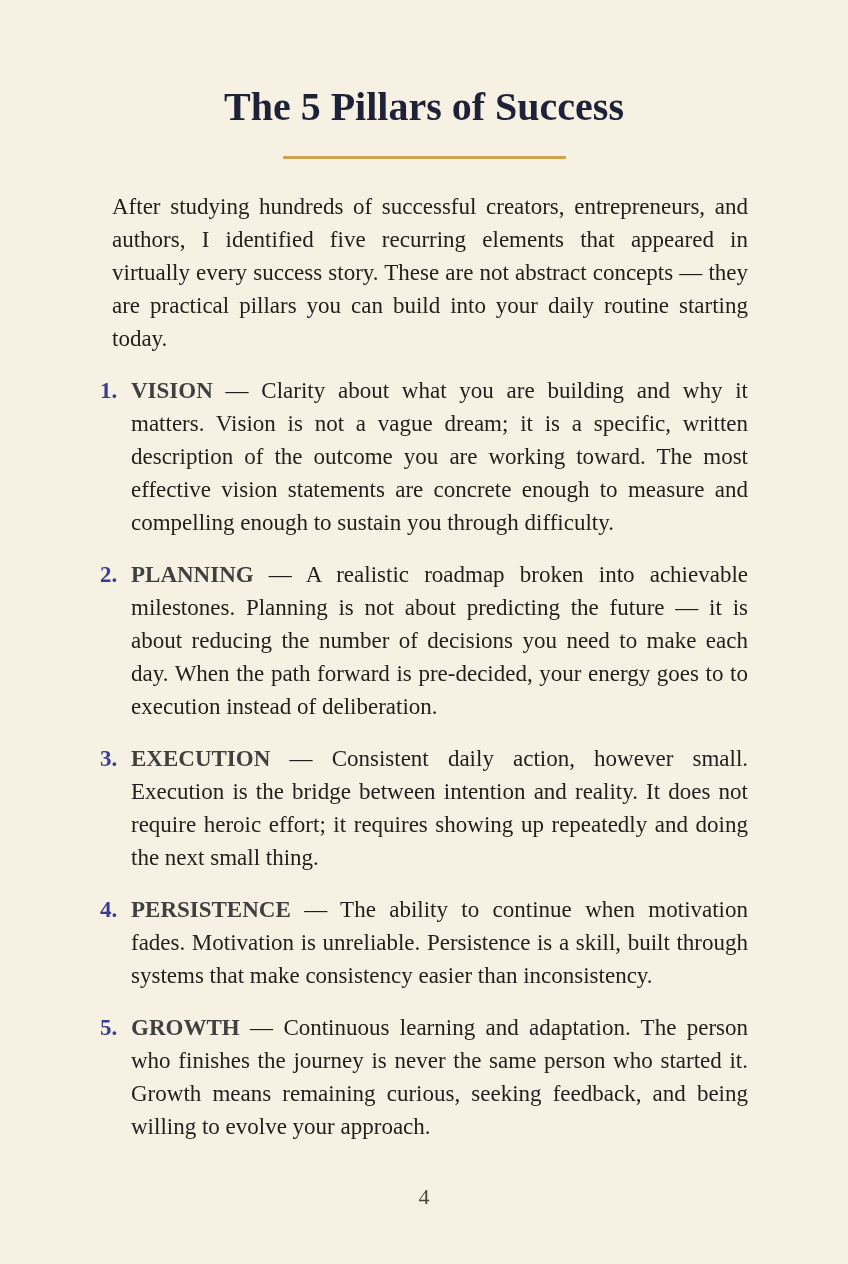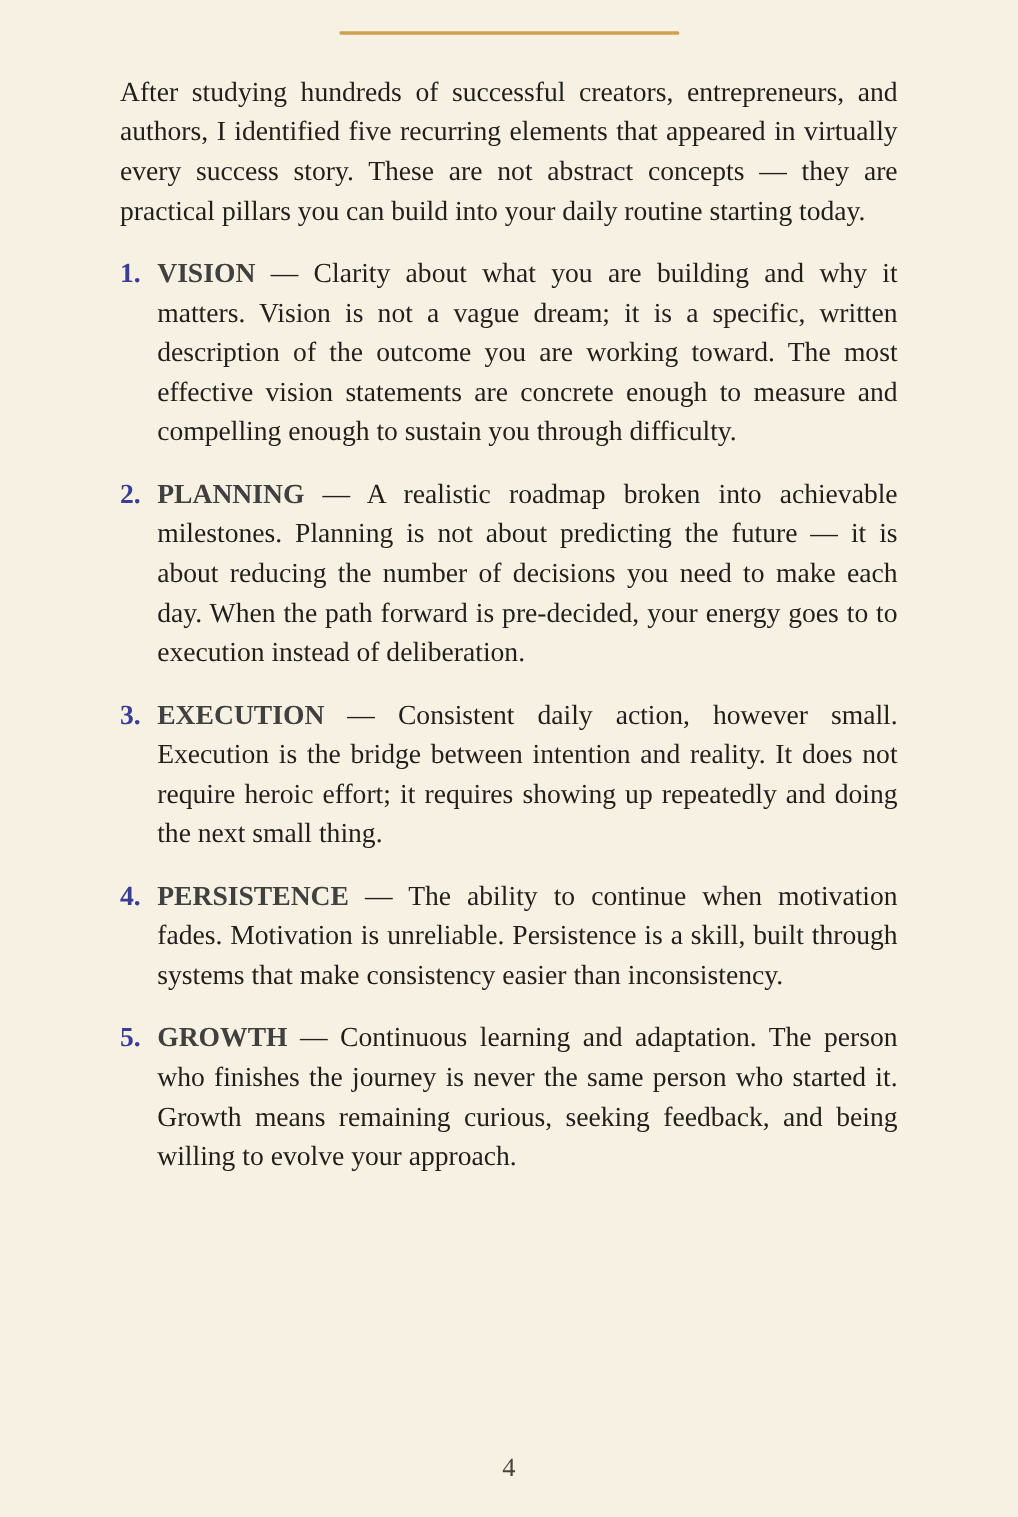--- a/index.html
+++ b/index.html
@@ -30,21 +30,21 @@
     color: #1d2238;
   }
   .divider {
     width: 283px;
     height: 3px;
     margin: 26px auto 0 auto;
     background: #cfa04e;
     border-radius: 1px;
   }
   .intro {
-    margin: 31px 0 0 0;
+    margin: 31px 0 0 12px;
     font-size: 23px;
     line-height: 33px;
     text-align: justify;
     color: #211e1b;
   }
   .pillars {
     list-style: none;
     margin: 0;
     padding: 0;
   }
@@ -81,20 +81,21 @@
     text-align: center;
     font-size: 22px;
     color: #4a453c;
   }
 </style>
 </head>
 <body>
 
 <div class="page">
 
+  <h1 class="title">The 5 Pillars of Success</h1>
 
   <div class="divider"></div>
 
   <p class="intro">After studying hundreds of successful creators, entrepreneurs, and authors, I identified five recurring elements that appeared in virtually every success story. These are not abstract concepts — they are practical pillars you can build into your daily routine starting today.</p>
 
   <ol class="pillars">
 
     <li class="pillar">
       <span class="pillar-number">1.</span>
       <p class="pillar-body"><span class="pillar-term">VISION</span> <span class="pillar-dash">—</span> <span class="pillar-desc">Clarity about what you are building and why it matters. Vision is not a vague dream; it is a specific, written description of the outcome you are working toward. The most effective vision statements are concrete enough to measure and compelling enough to sustain you through difficulty.</span></p>

